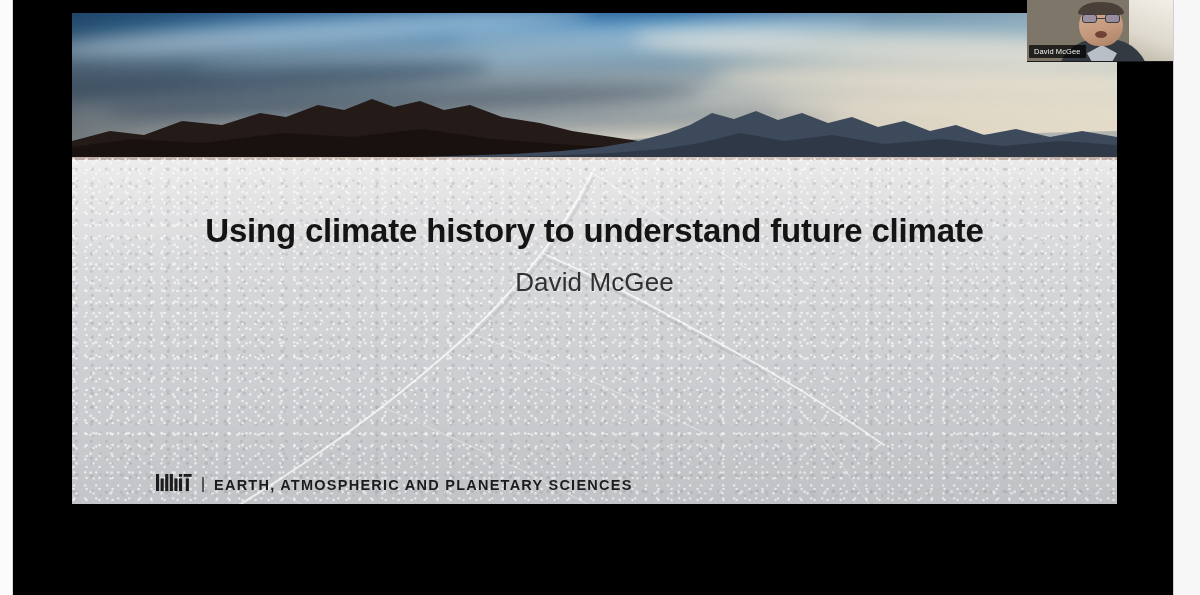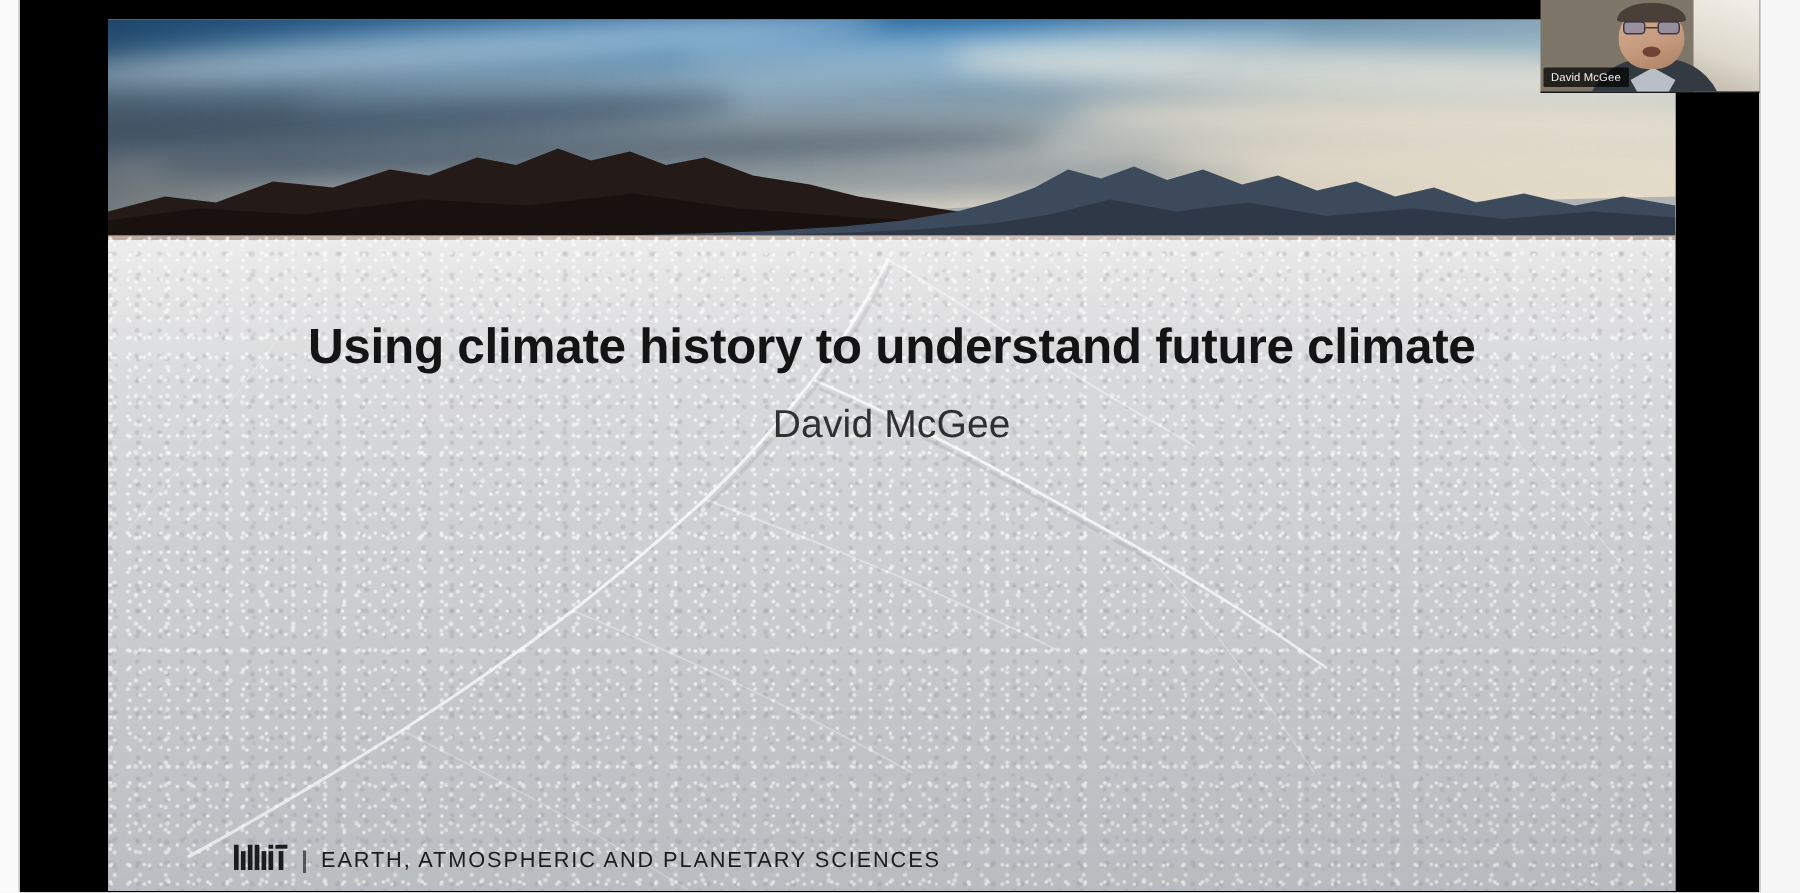--- a/index.html
+++ b/index.html
@@ -41,21 +41,21 @@
     left:13px; top:0;
     width:1160px; height:595px;
     background:#000000;
     z-index:1;
   }
 
   
   .slide {
     position:absolute;
     left:72px; top:13px;
-    width:1045px; height:581px;
+    width:1045px; height:491px;
     overflow:hidden;
     background:#cfd3d6;
     z-index:2;
   }
 
   
   .sky {
     position:absolute; left:0; top:0;
     width:100%; height:148px;
     background:
@@ -191,21 +191,21 @@
   }
   .mit-logo { display:block; }
   .footer-divider {
     width:2px; height:15px;
     background:#2f2f2f;
     opacity:0.75;
   }
   .footer-dept {
     font-family:"Liberation Sans", sans-serif;
     font-size:14.5px;
-    font-weight:normal;
+    font-weight:bold;
     color:#1c1c1c;
     letter-spacing:1.25px;
     white-space:nowrap;
   }
 
   
   .webcam {
     position:absolute;
     left:1027px; top:0;
     width:146px; height:62px;

